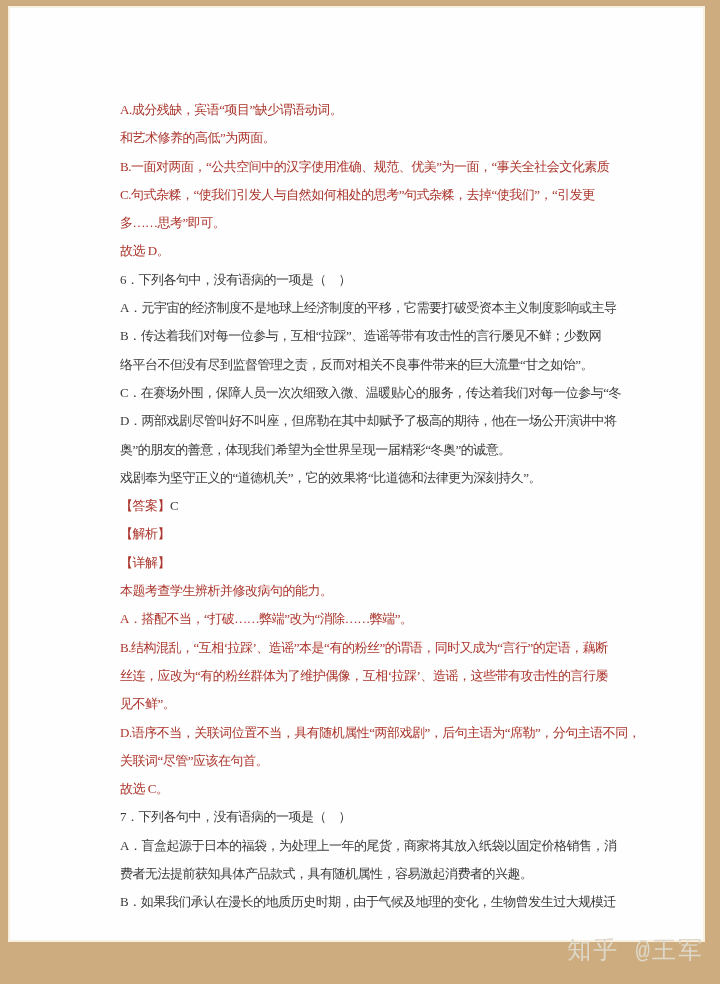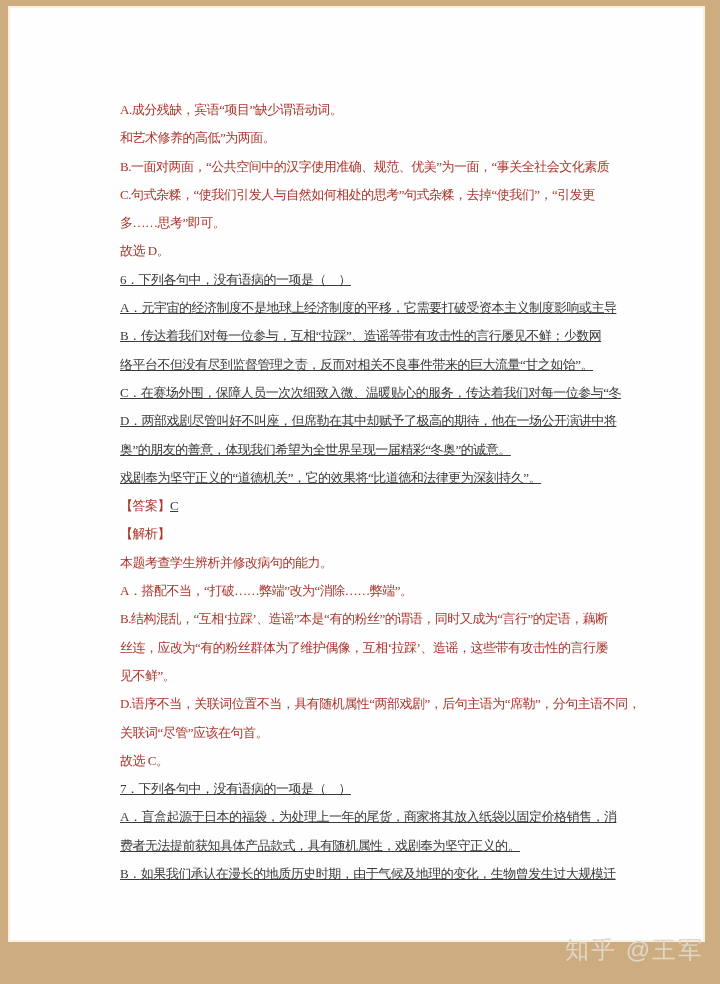--- a/index.html
+++ b/index.html
@@ -28,29 +28,29 @@
   }
   .line {
     height: 28.3px;
     line-height: 28.3px;
     font-size: 13px;
     letter-spacing: -0.5px;
     white-space: nowrap;
     text-align: left;
   }
   .line span.red { color: var(--red, #ab352c); }
-  .line span.black { color: var(--black, #3a3a3a); text-decoration: underline; }
+  .line span.black { color: var(--black, #3a3a3a); }
   .watermark {
     position: absolute;
     right: 16px;
     bottom: 18px;
     font-size: 24px;
     letter-spacing: 2px;
     color: var(--watermark, #ded8ca);
-    font-family: Liberation Sans, sans-serif;
+    font-family: Liberation Mono, monospace;
   }
 </style>
 </head>
 <body>
 
 <div class="paper">
   <div class="content">
       <div class="line"><span class="red">A.成分残缺，宾语“项目”缺少谓语动词。</span></div>
       <div class="line"><span class="red">和艺术修养的高低”为两面。</span></div>
       <div class="line"><span class="red">B.一面对两面，“公共空间中的汉字使用准确、规范、优美”为一面，“事关全社会文化素质</span></div>
@@ -60,28 +60,29 @@
       <div class="line"><span class="black">6．下列各句中，没有语病的一项是（　）</span></div>
       <div class="line"><span class="black">A．元宇宙的经济制度不是地球上经济制度的平移，它需要打破受资本主义制度影响或主导</span></div>
       <div class="line"><span class="black">B．传达着我们对每一位参与，互相“拉踩”、造谣等带有攻击性的言行屡见不鲜；少数网</span></div>
       <div class="line"><span class="black">络平台不但没有尽到监督管理之责，反而对相关不良事件带来的巨大流量“甘之如饴”。</span></div>
       <div class="line"><span class="black">C．在赛场外围，保障人员一次次细致入微、温暖贴心的服务，传达着我们对每一位参与“冬</span></div>
       <div class="line"><span class="black">D．两部戏剧尽管叫好不叫座，但席勒在其中却赋予了极高的期待，他在一场公开演讲中将</span></div>
       <div class="line"><span class="black">奥”的朋友的善意，体现我们希望为全世界呈现一届精彩“冬奥”的诚意。</span></div>
       <div class="line"><span class="black">戏剧奉为坚守正义的“道德机关”，它的效果将“比道德和法律更为深刻持久”。</span></div>
       <div class="line"><span class="red">【答案】</span><span class="black">C</span></div>
       <div class="line"><span class="red">【解析】</span></div>
+      <div class="line"><span class="red">【详解】</span></div>
       <div class="line"><span class="red">本题考查学生辨析并修改病句的能力。</span></div>
       <div class="line"><span class="red">A．搭配不当，“打破……弊端”改为“消除……弊端”。</span></div>
       <div class="line"><span class="red">B.结构混乱，“互相‘拉踩’、造谣”本是“有的粉丝”的谓语，同时又成为“言行”的定语，藕断</span></div>
       <div class="line"><span class="red">丝连，应改为“有的粉丝群体为了维护偶像，互相‘拉踩’、造谣，这些带有攻击性的言行屡</span></div>
       <div class="line"><span class="red">见不鲜”。</span></div>
       <div class="line"><span class="red">D.语序不当，关联词位置不当，具有随机属性“两部戏剧”，后句主语为“席勒”，分句主语不同，</span></div>
       <div class="line"><span class="red">关联词“尽管”应该在句首。</span></div>
       <div class="line"><span class="red">故选 C。</span></div>
       <div class="line"><span class="black">7．下列各句中，没有语病的一项是（　）</span></div>
       <div class="line"><span class="black">A．盲盒起源于日本的福袋，为处理上一年的尾货，商家将其放入纸袋以固定价格销售，消</span></div>
-      <div class="line"><span class="black">费者无法提前获知具体产品款式，具有随机属性，戏剧奉为坚守正义的。</span></div>
+      <div class="line"><span class="black">费者无法提前获知具体产品款式，具有随机属性，容易激起消费者的兴趣。</span></div>
       <div class="line"><span class="black">B．如果我们承认在漫长的地质历史时期，由于气候及地理的变化，生物曾发生过大规模迁</span></div>
     </div>
 </div>
 
 <div class="watermark">知乎 @王军</div>
 
 </body></html>

